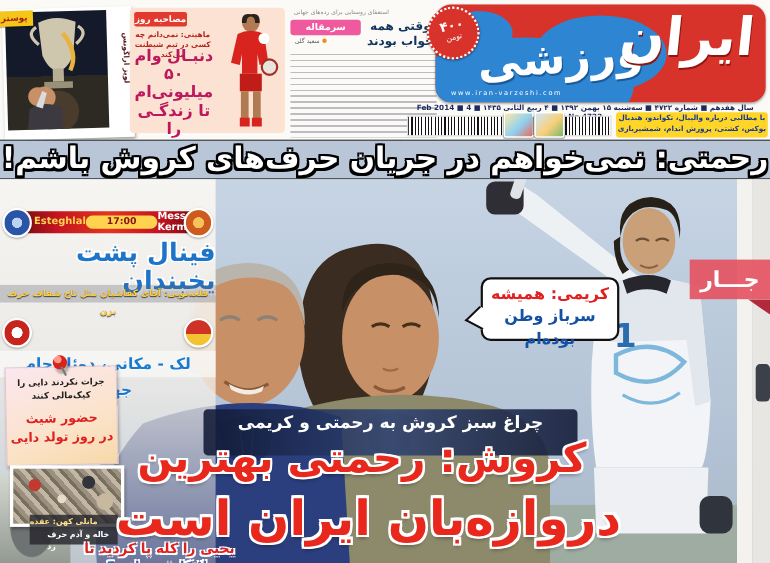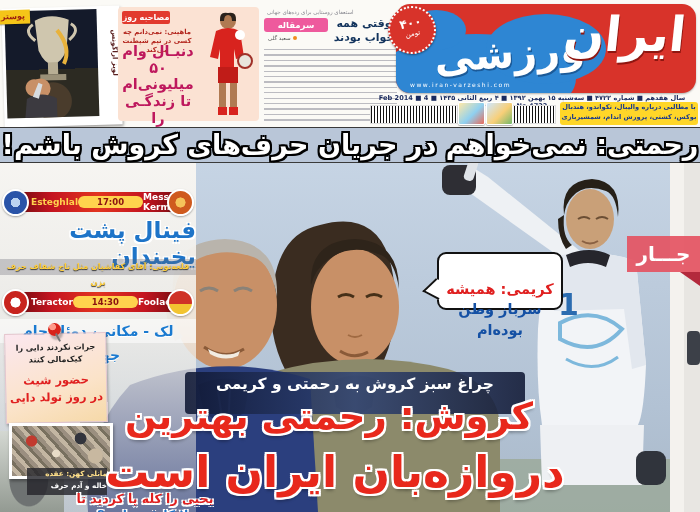--- a/index.html
+++ b/index.html
@@ -131,32 +131,32 @@
       radial-gradient(ellipse at 45% 60%,#6e7272 0 38%,transparent 40%),
       linear-gradient(#d4d8d2,#939a92);}
   #crowd-photo{left:9px;top:260px;width:98px;height:50px;border:3px solid #fff;
       box-shadow:1px 2px 3px rgba(0,0,0,.35);z-index:6;background:
       radial-gradient(circle at 20% 30%,#c23a2e 0 6%,transparent 7%),
       radial-gradient(circle at 70% 25%,#32343c 0 7%,transparent 8%),
       radial-gradient(circle at 45% 55%,#e8dcc8 0 6%,transparent 7%),
       radial-gradient(circle at 85% 60%,#c8b8a0 0 8%,transparent 9%),
       repeating-linear-gradient(48deg,#9b8f80 0 4px,#c3b6a2 4px 8px,#78705f 8px 11px);}
   #photo-caption{left:27px;top:305px;width:80px;height:27px;background:rgba(38,38,44,.82);
-      z-index:7;text-align:right;line-height:1.6;}
+      z-index:7;text-align:left;line-height:1.6;}
   #caption-l1{font-size:7.2px;font-weight:bold;color:#ffe08a;}
   #caption-l2{font-size:7.2px;font-weight:bold;color:#fff;margin-left:16px;}
   #bottomleft-headline{left:55px;top:328px;width:180px;font-size:12.5px;font-weight:bold;
       color:#e01f1f;text-align:center;z-index:7;
       text-shadow:-1.5px -1.5px 0 #fff,1.5px -1.5px 0 #fff,-1.5px 1.5px 0 #fff,1.5px 1.5px 0 #fff;}
   #bottomleft-partial{left:55px;top:345px;width:180px;font-size:12px;font-weight:bold;
       color:#1a6fc4;text-align:center;z-index:7;
       text-shadow:-1.5px -1.5px 0 #fff,1.5px -1.5px 0 #fff,-1.5px 1.5px 0 #fff,1.5px 1.5px 0 #fff;}
   
   #bubble{left:437px;top:89px;width:126px;height:58px;background:#fff;border:2px solid #111;
-      border-radius:9px;z-index:8;text-align:center;padding-top:25px;box-sizing:border-box;}
+      border-radius:9px;z-index:8;text-align:center;padding-top:4px;box-sizing:border-box;}
   #bubble::before{content:"";position:absolute;left:-11px;bottom:10px;width:16px;height:16px;
       background:#fff;border-left:2px solid #111;border-bottom:2px solid #111;
       transform:rotate(28deg) skew(-18deg);}
   #bubble-l1{font-size:14.5px;font-weight:bold;color:#e02020;line-height:1.4;}
   #bubble-l2{font-size:14.5px;font-weight:bold;color:#1450a4;line-height:1.4;}
   
   #ribbon{left:627px;top:73px;width:73px;height:36px;background:rgba(228,84,98,.92);
       color:#fff;font-size:20px;font-weight:bold;text-align:center;line-height:36px;
       letter-spacing:2px;z-index:9;}
   #ribbon-fold{left:680px;top:109px;width:20px;height:14px;background:#b3293c;
@@ -306,25 +306,20 @@
         <span class="match-time">17:00</span>
         <span class="team-away">Mess Kerman</span>
       </div>
       <div id="badge-esteghlal" class="badge"></div>
       <div id="badge-mess" class="badge"></div>
     </div>
     <div id="match1-headline" class="abs rtl">فینال پشت یخبندان</div>
     <div id="match1-sub" class="abs rtl">قلعه‌نویی: آقای کفاشیان مثل تاج شفاف حرف بزن</div>
 
     <div id="match2" class="match-row abs">
-      <div class="match-bar">
-        <span class="team-home" style="color:#fff;">Teractor</span>
-        <span class="match-time">14:30</span>
-        <span class="team-away">Foolad</span>
-      </div>
       <div id="badge-teractor" class="badge"></div>
       <div id="badge-foolad" class="badge"></div>
     </div>
     <div id="match2-headline" class="abs rtl">لک - مکانی، دوئل جام جهانی</div>
 
     <div id="pin" class="abs"></div>
     <div id="note" class="abs">
       <div id="note-black" class="abs rtl">جرات نکردند دایی را
 کیک‌مالی کنند</div>
       <div id="note-red" class="abs rtl">حضور شیث

